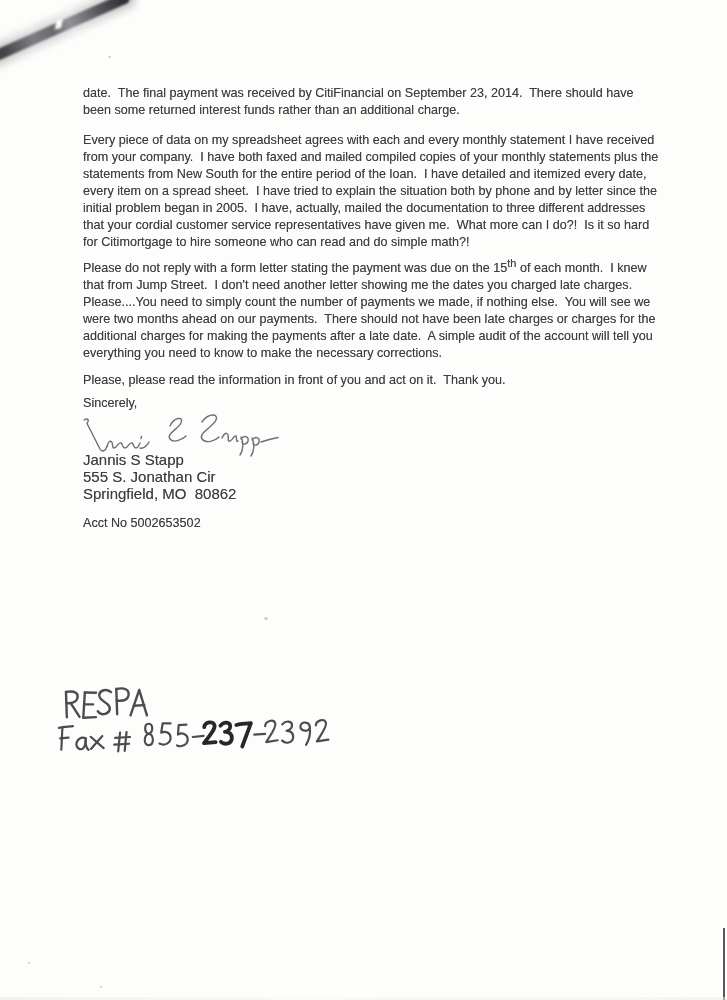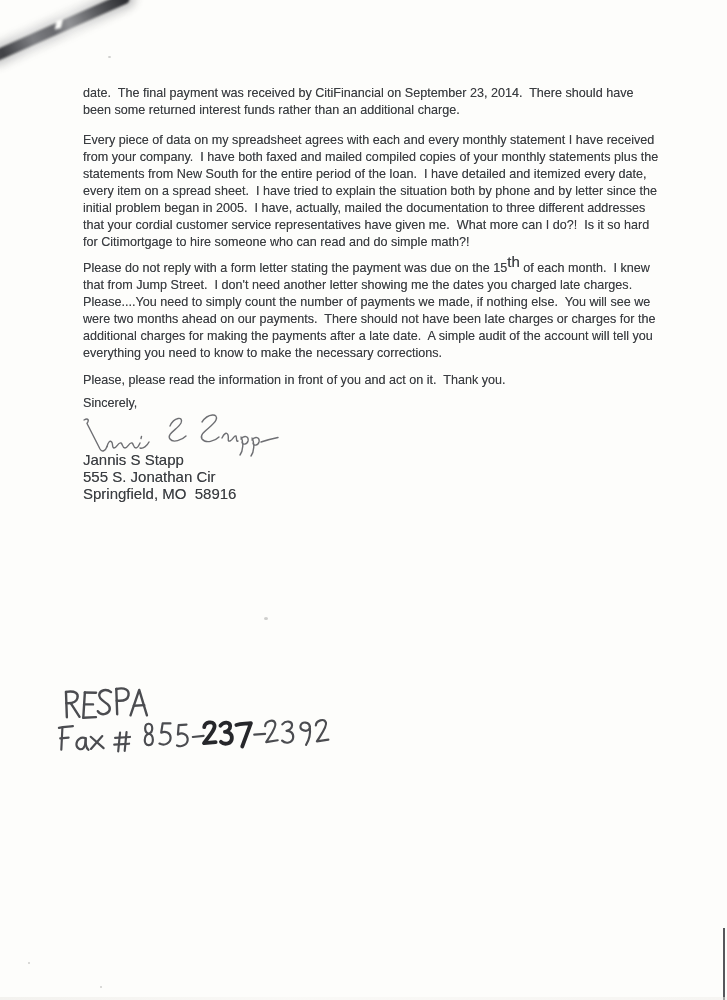--- a/index.html
+++ b/index.html
@@ -11,21 +11,21 @@
   .page{
     position:relative;width:727px;height:1000px;background:#fdfdfb;overflow:hidden;
   }
   
   .para, .line{
     position:absolute;left:83px;width:578px;
     font-size:12.6px;line-height:17px;color:#3a3d41;
     text-shadow:0 0 0.6px rgba(58,61,65,.55);
     white-space:pre-wrap;
   }
-  .para sup{font-size:15px;line-height:0;}
+  .para sup{font-size:11px;line-height:0;}
   .sig-block{position:absolute;left:76px;top:408px;width:210px;height:52px;}
   .name-block{position:absolute;left:83px;top:451px;}
   .name-block div{
     font-size:15px;line-height:17px;color:#3a3d41;
     text-shadow:0 0 0.6px rgba(58,61,65,.55);white-space:pre-wrap;
   }
   .acct-line{position:absolute;left:83px;top:515px;}
   
   .hw{position:absolute;}
   .hw svg{overflow:visible;display:block;}
@@ -87,23 +87,24 @@
       <path d="M31,38.5 C32,34.5 34,31.5 36,34.5 C37,36.5 36,40 38,40 C41,40 42,34 45,35 C47,36 46,40 49,40 C52,40 53,34 56,35 C58,36 57,40 60,40 C62,40 63,37 64,35 M65.5,28.5 L65,30.5 M64,40 C67,41 71,38 73,34"></path>
       <path d="M94,18 C98,9 108,8 105,15 C102,21 90,26 94,31 C97,35.5 106,32 110,28"></path>
       <path d="M126,14 C132,5 143,5 140,12 C137,19 122,25 126,31 C130,36 139,33 143,29"></path>
       <path d="M146,30 C148,25 151,24 152,27 C153,30 151,34 154,33 C157,32 158,27 160,28 C161,31 160,34 162,33 M165,29 C168,34 167,43 164,47 M165,31 C168,27 173,28 172,33 C171,37 166,37 166,34 M176,30 C179,35 178,44 175,48 M176,32 C179,28 184,29 183,34 C182,38 177,38 177,35 M185,34 C191,32 197,30.5 202,29.5"></path>
     </svg>
   </div>
 
   <div class="name-block">
     <div>Jannis S Stapp</div>
     <div>555 S. Jonathan Cir</div>
-    <div>Springfield, MO  58916</div>
+    <div>Springfield, MO  80862</div>
   </div>
 
+  <div class="line acct-line">Acct No 5002653502</div>
 
   <div class="hw hw-respa" role="img" aria-label="RESPA">
       <svg width="85" height="39" viewBox="0 0 57 26" fill="none" stroke="#4b4c50" stroke-linecap="round" stroke-linejoin="round" stroke-width="1.6">
         <path d="M3,20 L3,3" transform="translate(0.0,0.0) rotate(0.0 7 12)" stroke-width="1.6"></path>
         <path d="M3,3 C9.5,2.2 11.5,4.5 10.5,7.5 C9.5,10.5 5.5,10.8 3,10.5" transform="translate(0.0,0.0) rotate(0.0 7 12)" stroke-width="1.6"></path>
         <path d="M6,10.8 L11.5,20" transform="translate(0.0,0.0) rotate(0.0 7 12)" stroke-width="1.6"></path>
         <path d="M4,3 L3,20" transform="translate(11.3,0.9) rotate(2.2 7 12)" stroke-width="1.6"></path>
         <path d="M4,3 L11.5,3.2" transform="translate(11.3,0.9) rotate(2.2 7 12)" stroke-width="1.6"></path>
         <path d="M3.5,11 L9.5,11" transform="translate(11.3,0.9) rotate(2.2 7 12)" stroke-width="1.6"></path>
         <path d="M3,20 L11.5,19.5" transform="translate(11.3,0.9) rotate(2.2 7 12)" stroke-width="1.6"></path>

